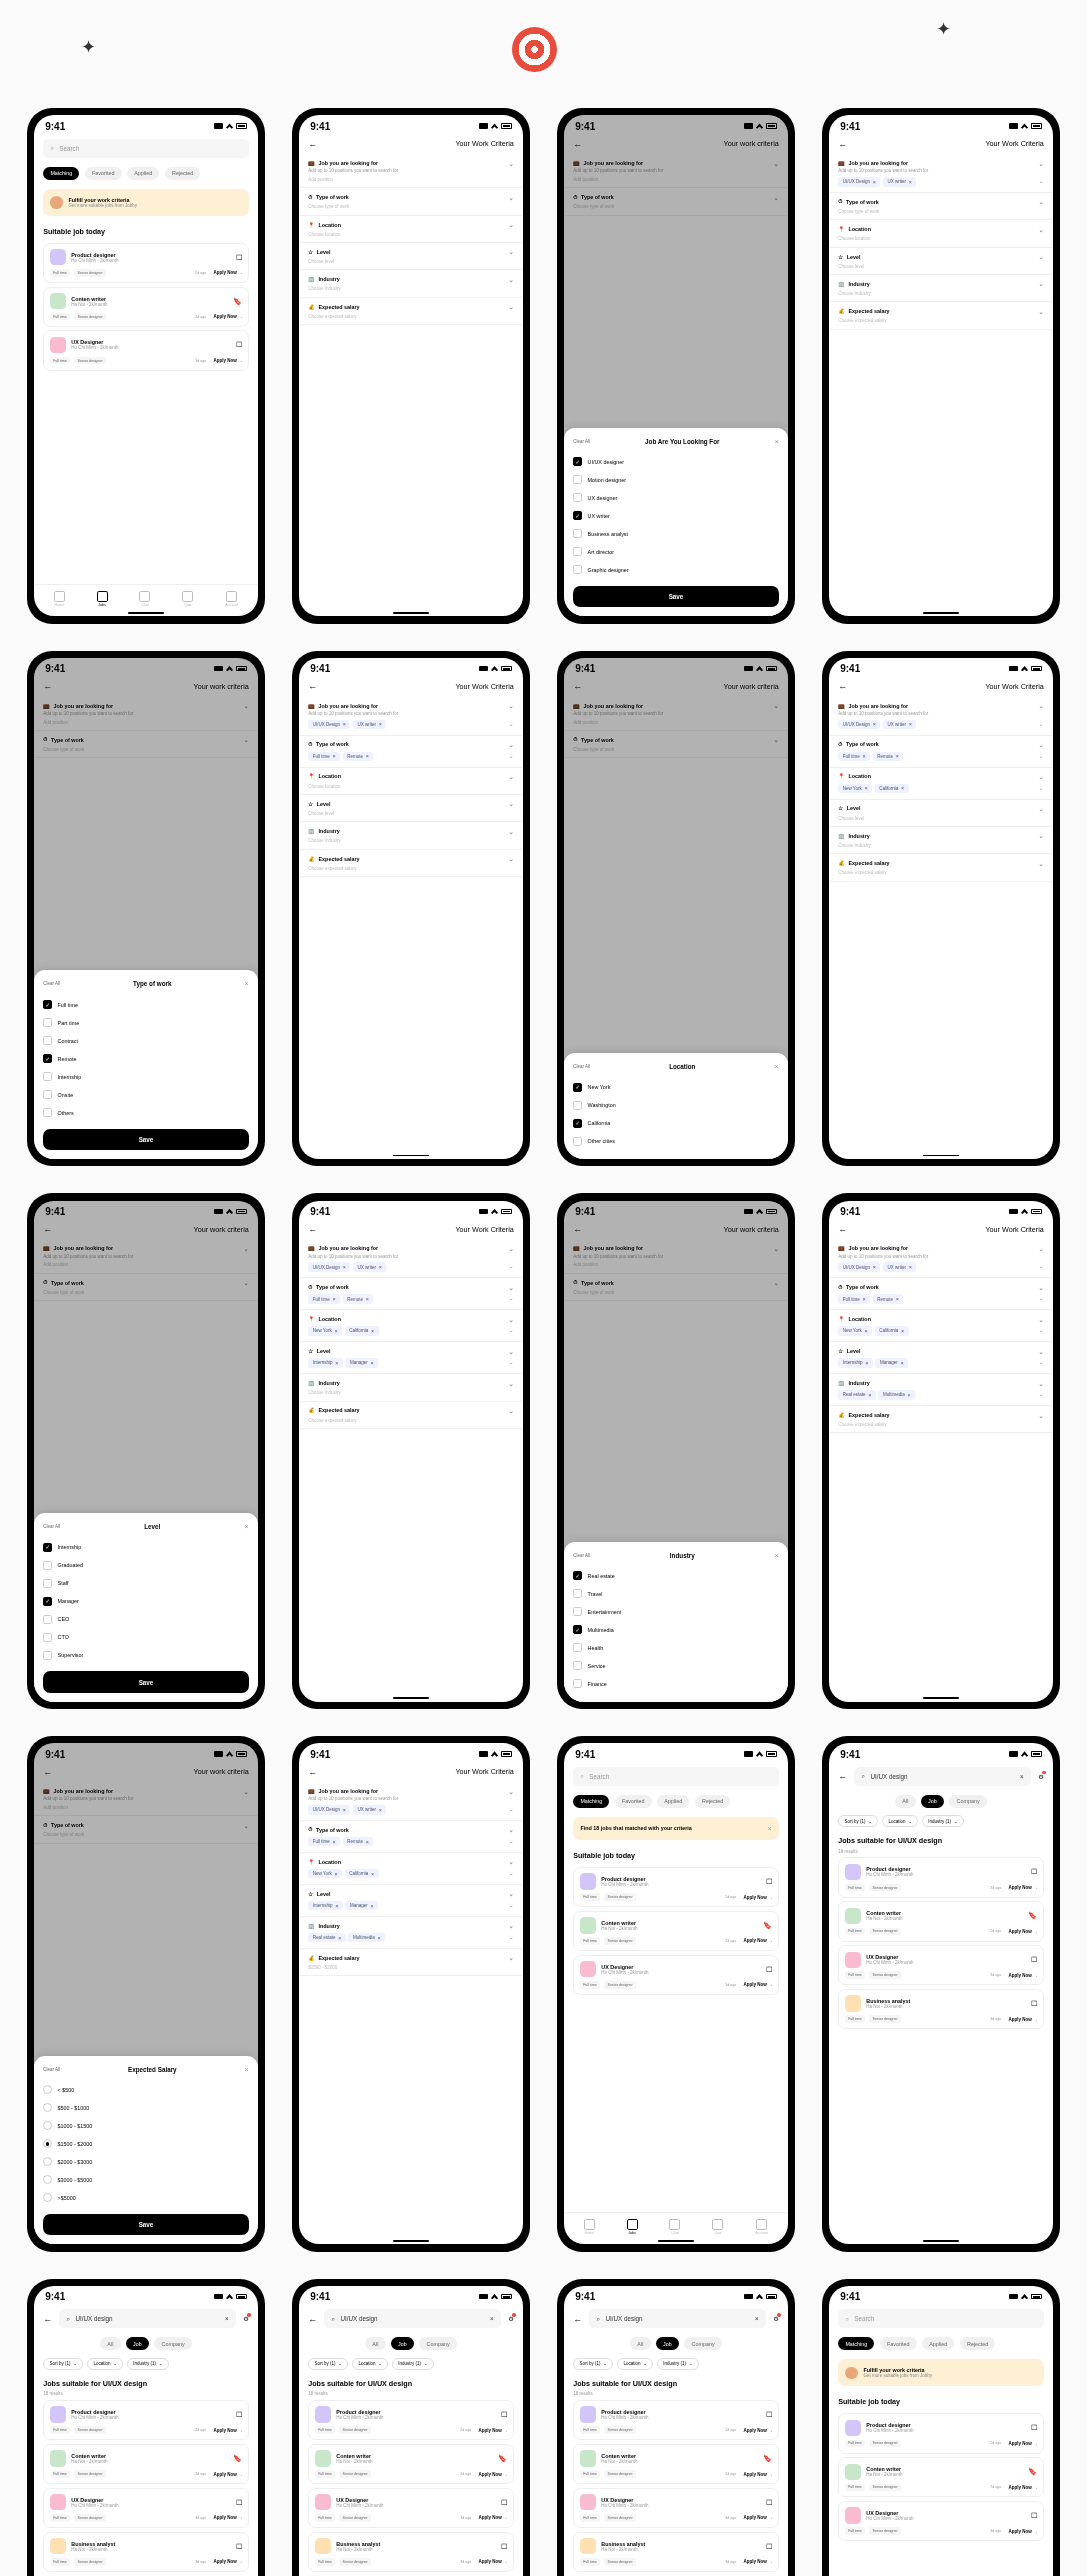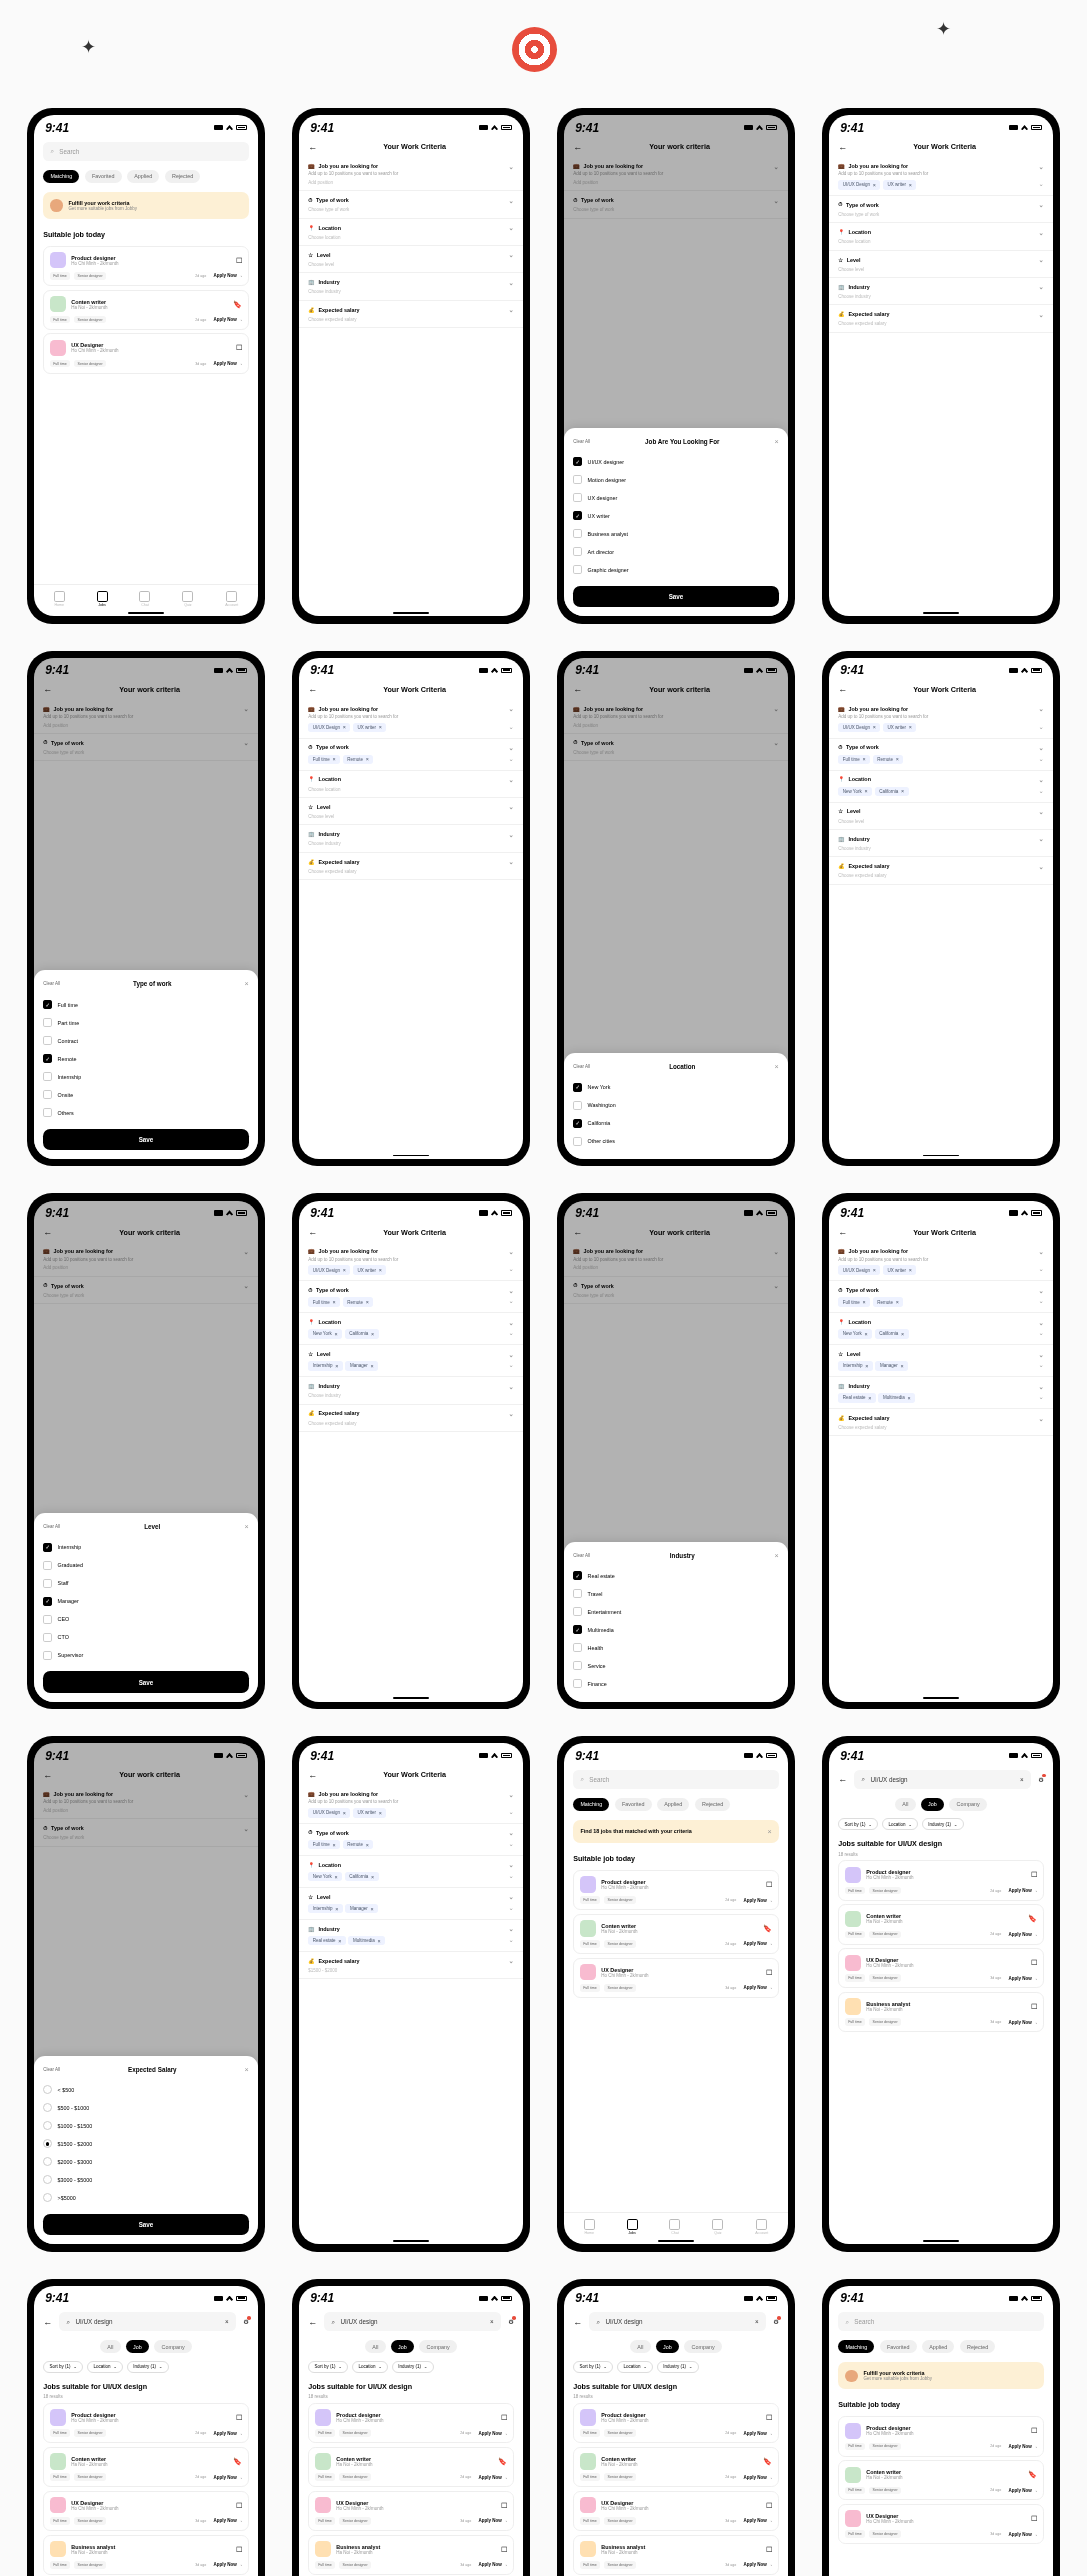--- a/index.html
+++ b/index.html
@@ -7,29 +7,29 @@
 .page-header { display: flex; align-items: center; justify-content: center; gap: 18px; margin-bottom: 36px; position: relative; }
 .page-title { font-size: 38px; font-weight: 700; color: #1a1a1a; }
 .sparkle { position: absolute; font-size: 18px; color: #333; }
 .sparkle-1 { left: 54px; top: 9px; }
 .sparkle-2 { right: 109px; top: -9px; }
 .target-icon { width: 45px; height: 45px; border-radius: 50%; background: radial-gradient(circle, #fff 10%, #e74c3c 10%, #e74c3c 30%, #fff 30%, #fff 50%, #e74c3c 50%); position: relative; }
 .grid { display: grid; grid-template-columns: repeat(4, 1fr); gap: 27px; max-width: 1033px; margin: 0 auto; }
 .phone { background: #000; border-radius: 25px; padding: 7.2px; position: relative; aspect-ratio: 9/19.5; }
 .screen { background: #fff; border-radius: 20px; width: 100%; height: 100%; overflow: hidden; display: flex; flex-direction: column; font-size: 6.3px; position: relative; }
 .screen.dimmed::before { content: ''; position: absolute; inset: 0; background: rgba(0,0,0,0.3); z-index: 5; pointer-events: none; }
-.status-bar { display: flex; justify-content: space-between; padding: 5.4px 11px 1.8px; font-size: 12px; font-weight: 600; font-style: italic; }
+.status-bar { display: flex; justify-content: space-between; padding: 5.4px 11px 1.8px; font-size: 10px; font-weight: 600; }
 .status-icons { display: flex; gap: 2.7px; align-items: center; }
 .signal, .wifi, .battery { width: 9px; height: 5.4px; background: #000; border-radius: 0.9px; }
 .wifi { width: 7.2px; clip-path: polygon(50% 0, 100% 80%, 80% 100%, 50% 60%, 20% 100%, 0 80%); }
 .battery { width: 11px; border: 0.9px solid #000; background: none; position: relative; }
 .battery::after { content: ''; position: absolute; inset: 0.9px; background: #000; }
 .header { display: flex; align-items: center; padding: 5.4px 9px; gap: 7.2px; }
 .back { font-size: 9px; }
-.header-title { flex: 1; text-align: center; font-weight: 700; font-size: 7.2px; margin-left: -9px; }
+.header-title { flex: 1; text-align: right; font-weight: 400; font-size: 7.2px; margin-left: -9px; }
 .search-bar { margin: 5.4px 9px; padding: 5.4px 7.2px; background: #f5f5f5; border-radius: 5.4px; display: flex; align-items: center; gap: 5.4px; color: #999; }
 .search-bar.with-value { color: #333; }
 .tabs { display: flex; gap: 5.4px; padding: 3.6px 9px; overflow: hidden; }
 .tab { padding: 3.6px 7.2px; border-radius: 9px; font-size: 5.4px; background: #f0f0f0; color: #666; white-space: nowrap; }
 .tab.active { background: #000; color: #fff; }
 .filter-pills { display: flex; gap: 3.6px; padding: 3.6px 9px; flex-wrap: wrap; }
 .pill { padding: 2.7px 5.4px; border: 0.9px solid #ddd; border-radius: 7.2px; font-size: 4.5px; display: flex; align-items: center; gap: 2.7px; }
 .pill .chev { font-size: 4.5px; }
 .banner { margin: 5.4px 9px; padding: 7.2px; background: #fdf0d5; border-radius: 7.2px; display: flex; align-items: center; gap: 5.4px; }
 .banner.match { background: #fdf0d5; }

